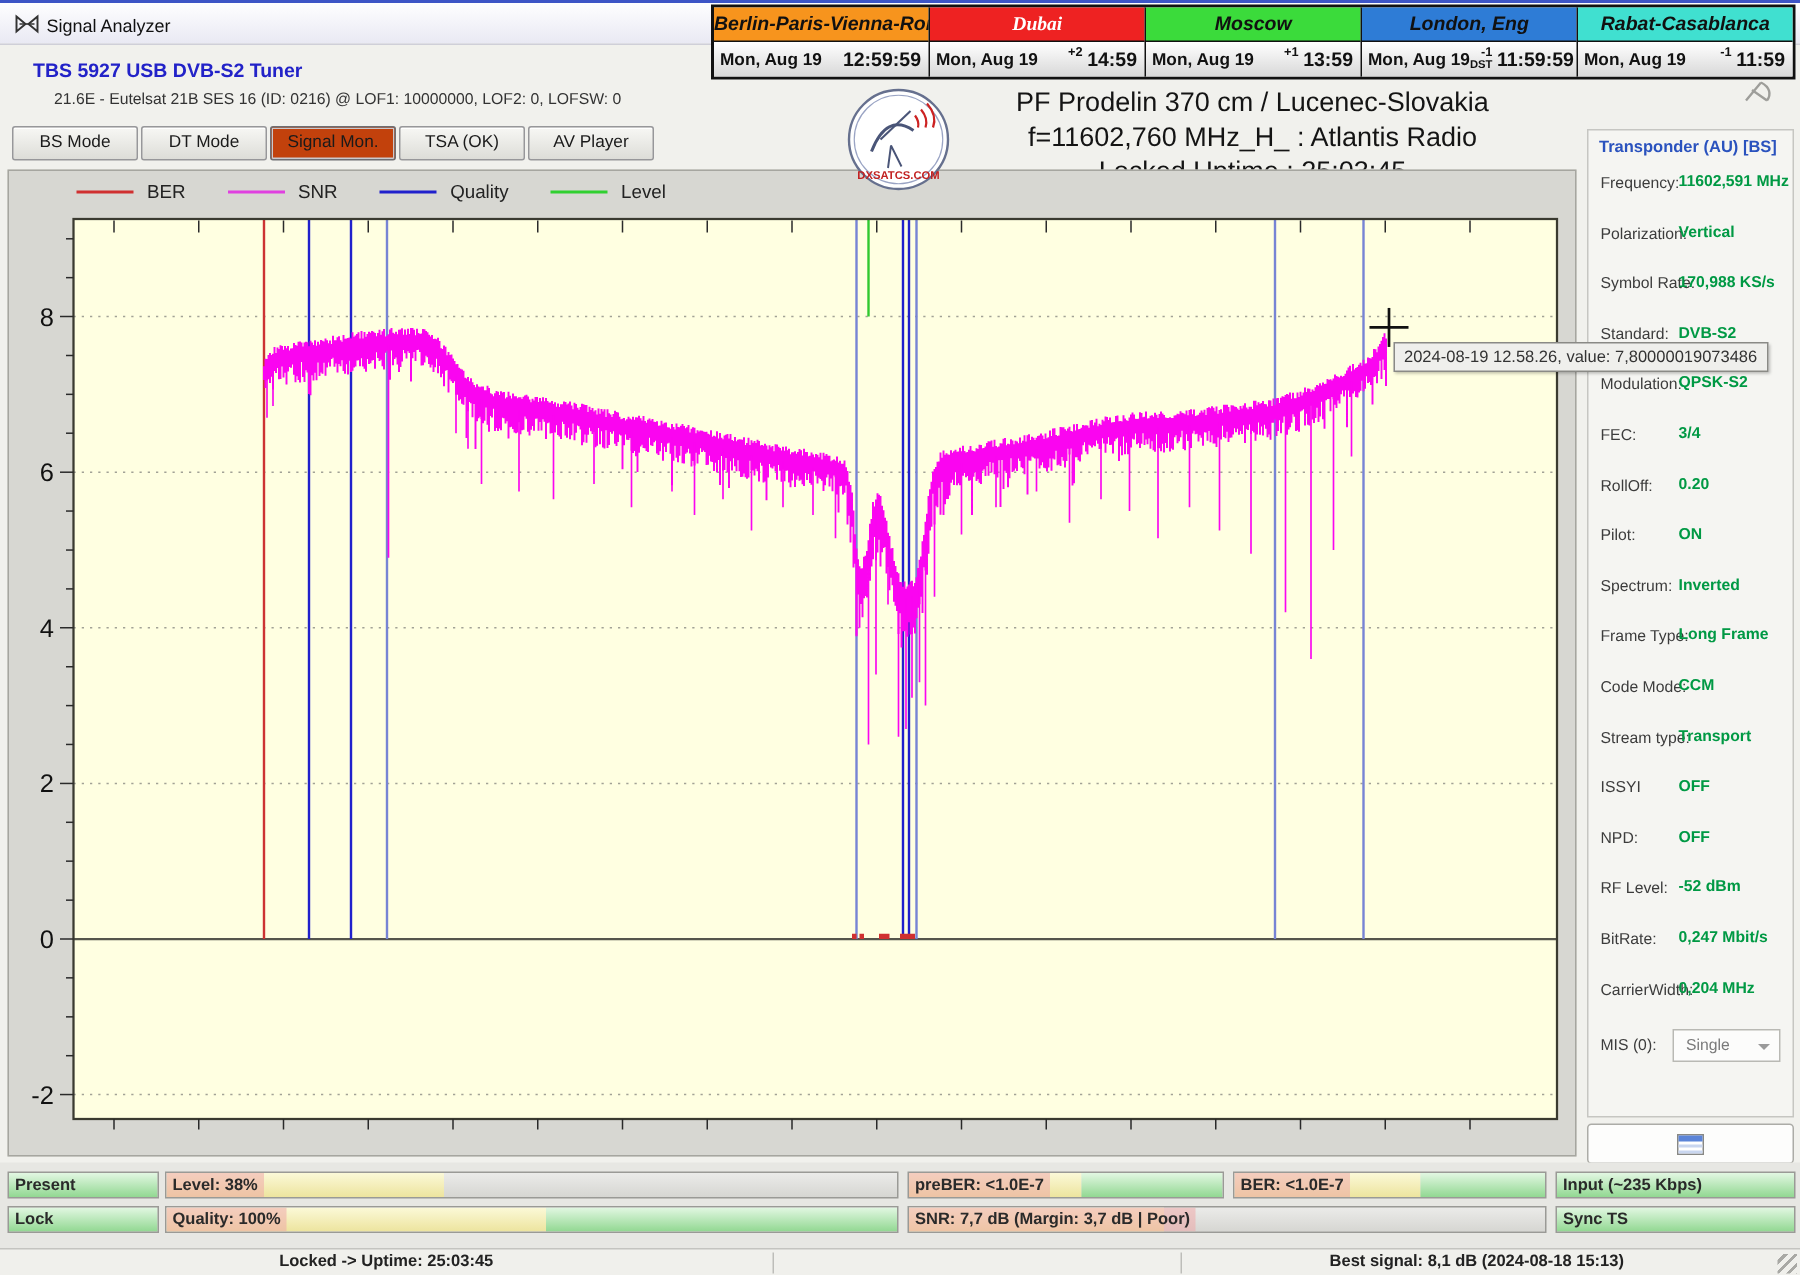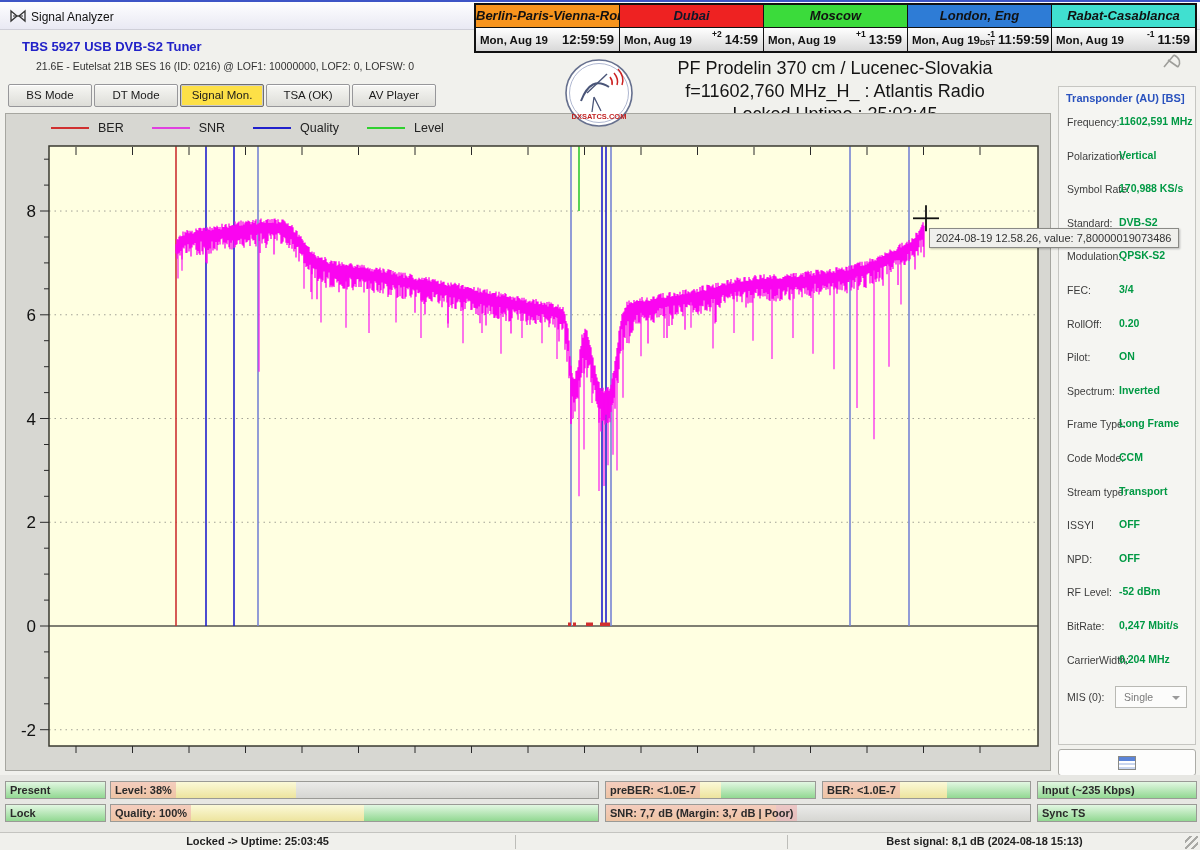--- a/index.html
+++ b/index.html
@@ -28,21 +28,21 @@
   #dish-glyph{left:1158px;top:51px;width:30px;height:18px;opacity:.8;}
   
   #tuner-title{left:22px;top:39px;font-size:13px;font-weight:bold;color:#2222C8;}
   #tuner-sub{left:36px;top:60px;font-size:10.5px;color:#333;}
   
   #site-lines{left:610px;top:57px;width:450px;text-align:center;font-size:18px;color:#141414;}
   #site-lines div{height:23px;line-height:23px;white-space:nowrap;}
   #logo{left:563px;top:57px;width:72px;height:72px;z-index:5;}
   
   .tab{top:84px;width:84px;height:23px;background:linear-gradient(#F7F7F4,#DDDDD8);border:1px solid #97979A;border-radius:2px;font-size:11.5px;text-align:center;line-height:21px;color:#1a1a1a;box-sizing:border-box;box-shadow:inset 0 1px 0 #fff;cursor:default;}
-  .tab.active{background:#fde047;border:1px solid #6E6E72;box-shadow:inset 0 0 0 1px #C9C9CE;}
+  .tab.active{background:#c2410c;border:1px solid #6E6E72;box-shadow:inset 0 0 0 1px #C9C9CE;}
   
   #chart-panel{left:5px;top:113px;width:1046px;height:658px;background:#D7D7D2;border:1px solid #A6A6A0;box-sizing:border-box;}
   #legend{left:45px;top:5px;height:18px;display:flex;align-items:center;}
   .leg-item{display:flex;align-items:center;margin-right:28px;}
   .leg-line{width:38px;height:2px;}
   .leg-lab{font-size:12.5px;color:#222;margin-left:9px;}
   #chart-svg{left:0;top:0;}
   
   #tooltip{left:929px;top:228px;background:#EFEFEC;border:1px solid #8A8A86;font-size:11px;color:#333;padding:3px 6px;white-space:nowrap;z-index:10;box-shadow:1px 1px 2px rgba(0,0,0,.25);}
   
@@ -90,21 +90,21 @@
     <div class="clock-body">
       <span class="clock-date">Mon, Aug 19</span>
       <span class="clock-off">
           <span class="off-num"></span>
           <span class="off-lbl"></span>
         </span>
       <span class="clock-time">12:59:59</span>
     </div>
   </div>
   <div class="clock">
-    <div class="clock-hdr" style="background: rgb(238, 34, 34); color: #0f172a;">Dubai</div>
+    <div class="clock-hdr" style="background: rgb(238, 34, 34); color: #ffffff; font-family: Liberation Serif, serif;">Dubai</div>
     <div class="clock-body">
       <span class="clock-date">Mon, Aug 19</span>
       <span class="clock-off">
           <span class="off-num">+2</span>
           <span class="off-lbl"></span>
         </span>
       <span class="clock-time">14:59</span>
     </div>
   </div>
   <div class="clock">

